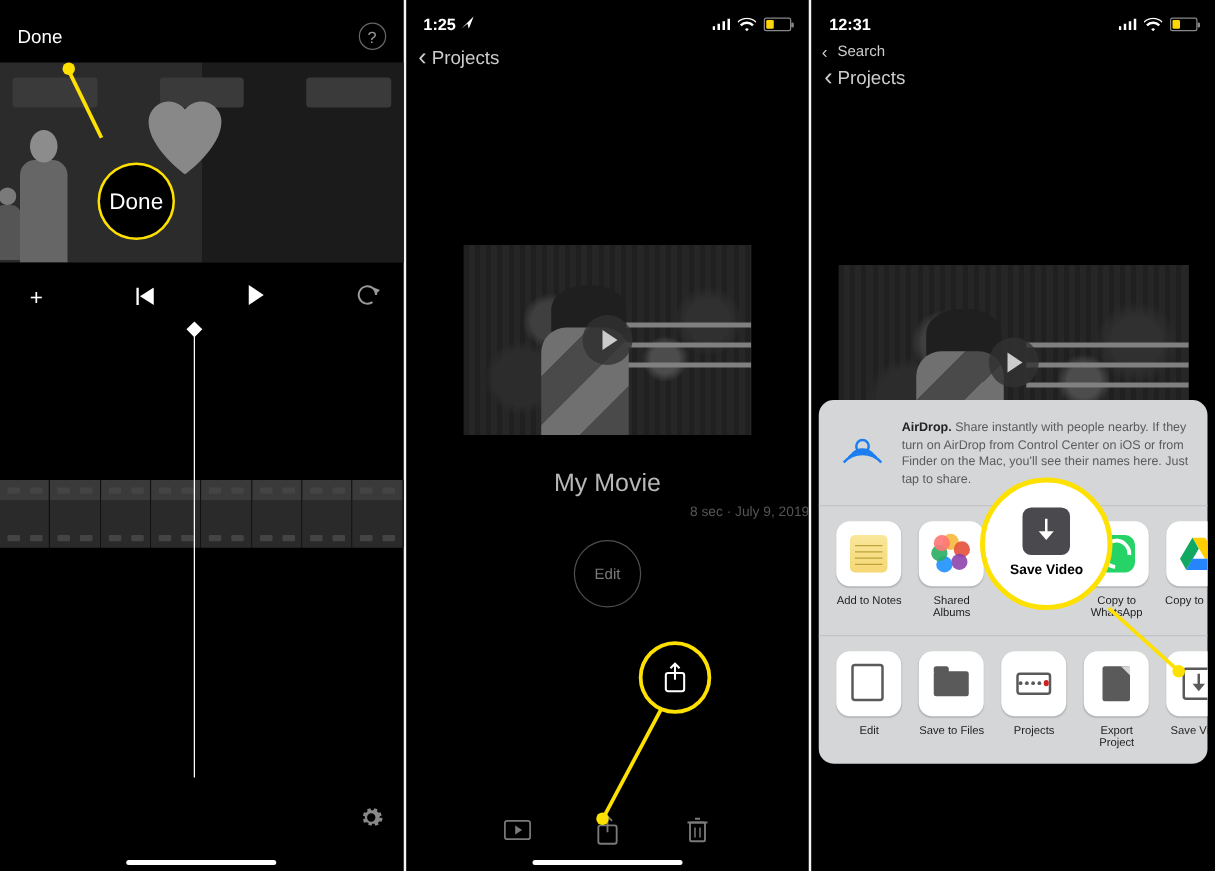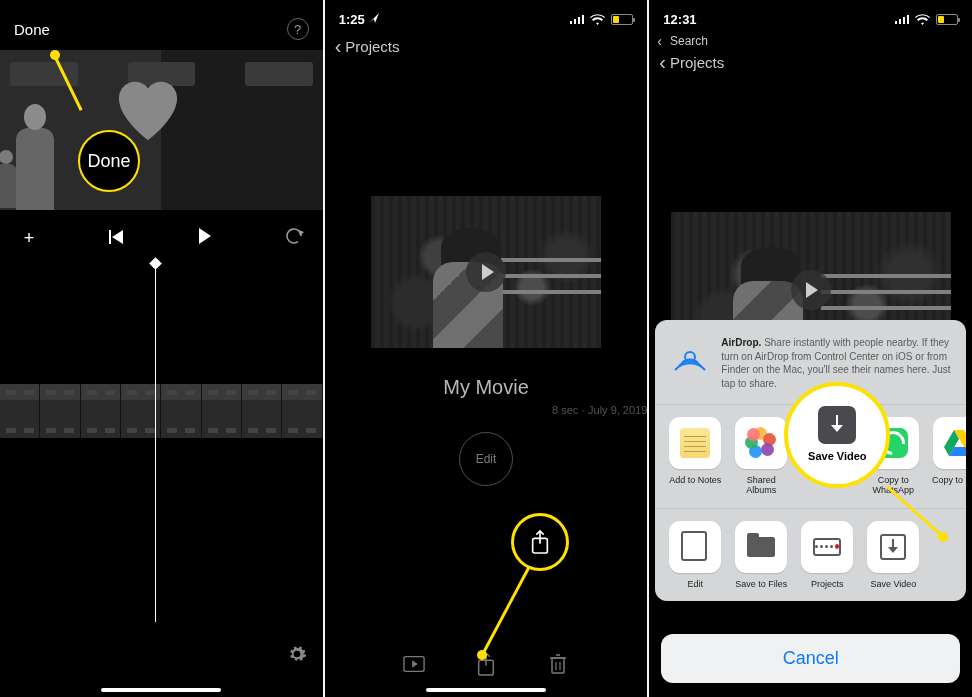--- a/index.html
+++ b/index.html
@@ -597,28 +597,33 @@
                 <span></span>
                 <span></span>
                 <span></span>
                 <span class="star"></span>
               </div>
             </div>
           <span class="tlabel">Projects</span>
         </div>
         <div class="tile">
           <div class="tbox">
+              <div class="doc-ic"></div>
+            </div>
+          <span class="tlabel">Export Project</span>
+        </div>
+        <div class="tile">
+          <div class="tbox">
               <div class="savevid-ic"></div>
             </div>
           <span class="tlabel">Save Video</span>
         </div>
       </div>
     </div>
 
-    <div class="cancel-btn" style="position:absolute;left:6px;right:6px;bottom:14px;">Cancel</div>
 
     <div class="callout" style="left:0;top:0;width:100%;height:100%;">
       <div class="dot" style="left:289px; top:532px;"></div>
       <div class="line" style="left:238px; top:485px; width:72px; transform:rotate(42deg);"></div>
       <div class="ring" style="left:135px; top:382px; width:106px; height:106px; background:#fff;"></div>
       <div style="position:absolute; left:146px; top:392px; width:84px; height:84px; display:flex; flex-direction:column; align-items:center; justify-content:center; gap:6px;">
         <div class="savevid-big"></div>
         <span style="font-size:11px;color:#000;font-weight:600;">Save Video</span>
       </div>
     </div>

